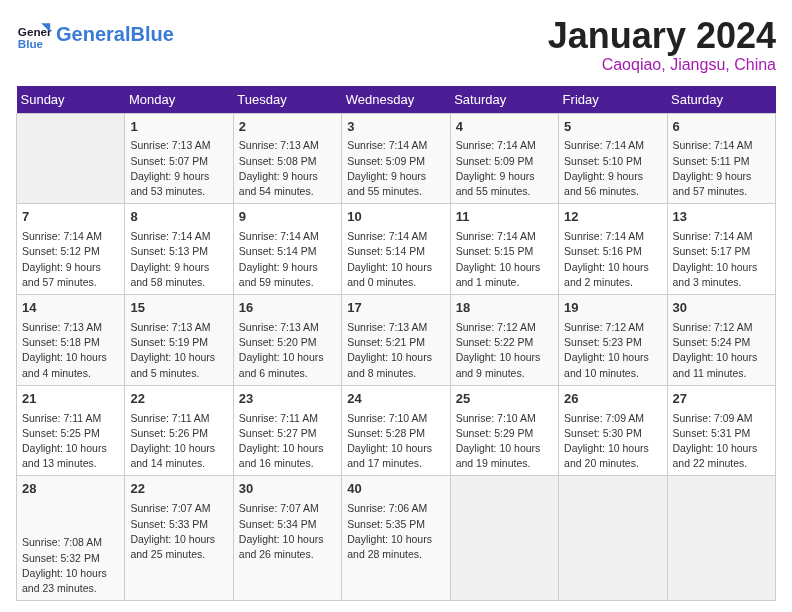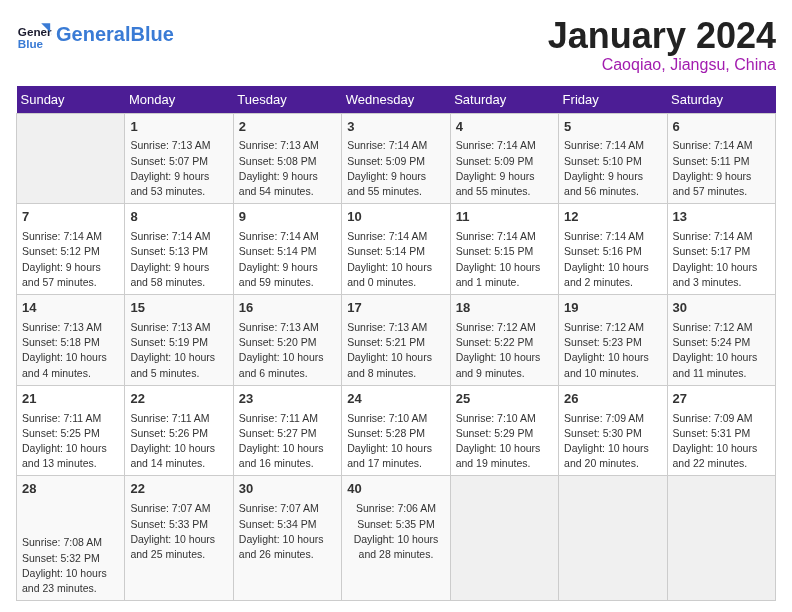--- a/index.html
+++ b/index.html
@@ -339,21 +339,21 @@
         </td>
         <td>
           <span class="day-num">30</span>
           <div class="cell-info" style="white-space: pre-line;">Sunrise: 7:07 AM
 Sunset: 5:34 PM
 Daylight: 10 hours
 and 26 minutes.</div>
         </td>
         <td>
           <span class="day-num">40</span>
-          <div class="cell-info" style="white-space: pre-line; text-align: center;">Sunrise: 7:06 AM
+          <div class="cell-info" style="white-space: pre-line;">Sunrise: 7:06 AM
 Sunset: 5:35 PM
 Daylight: 10 hours
 and 28 minutes.</div>
         </td>
         <td class="empty"></td>
         <td class="empty"></td>
         <td class="empty"></td>
       </tr>
     </tbody>
 </table>

